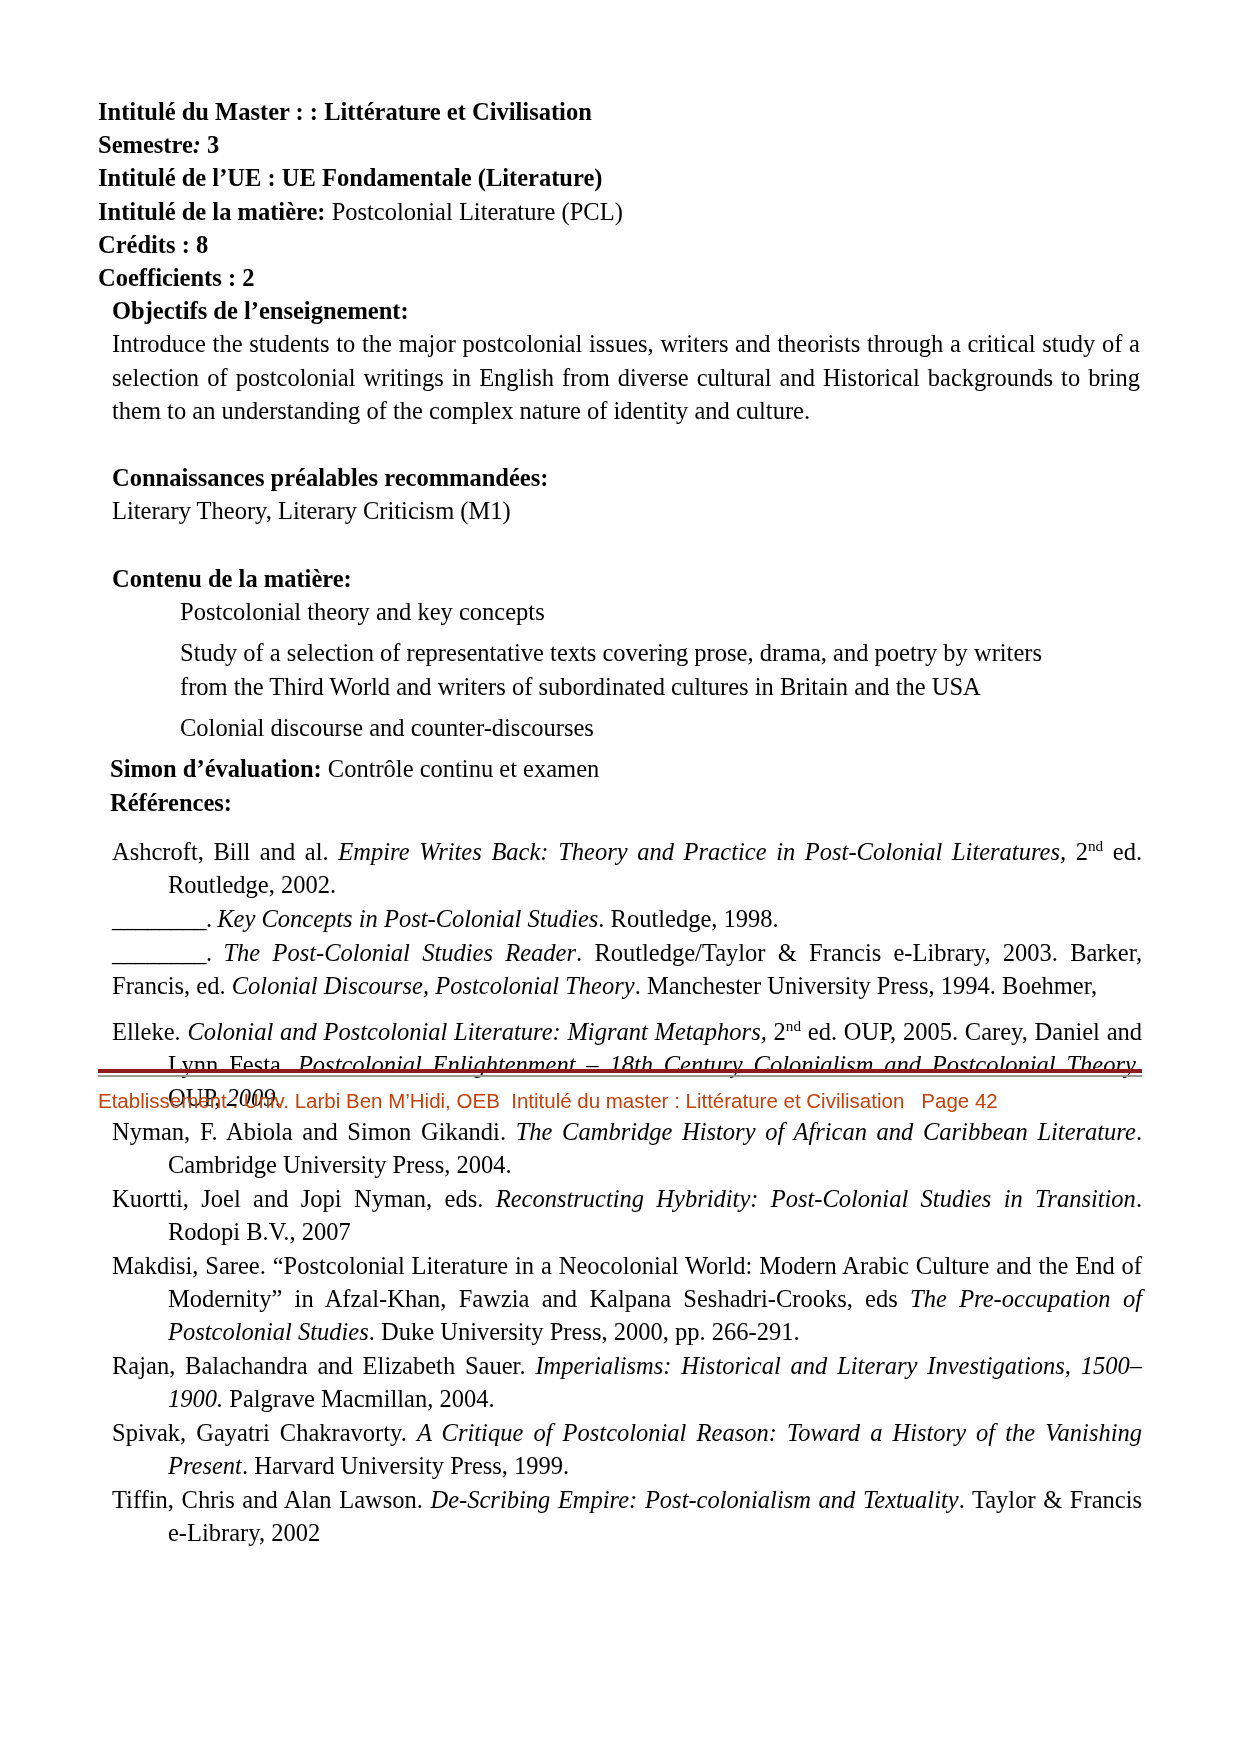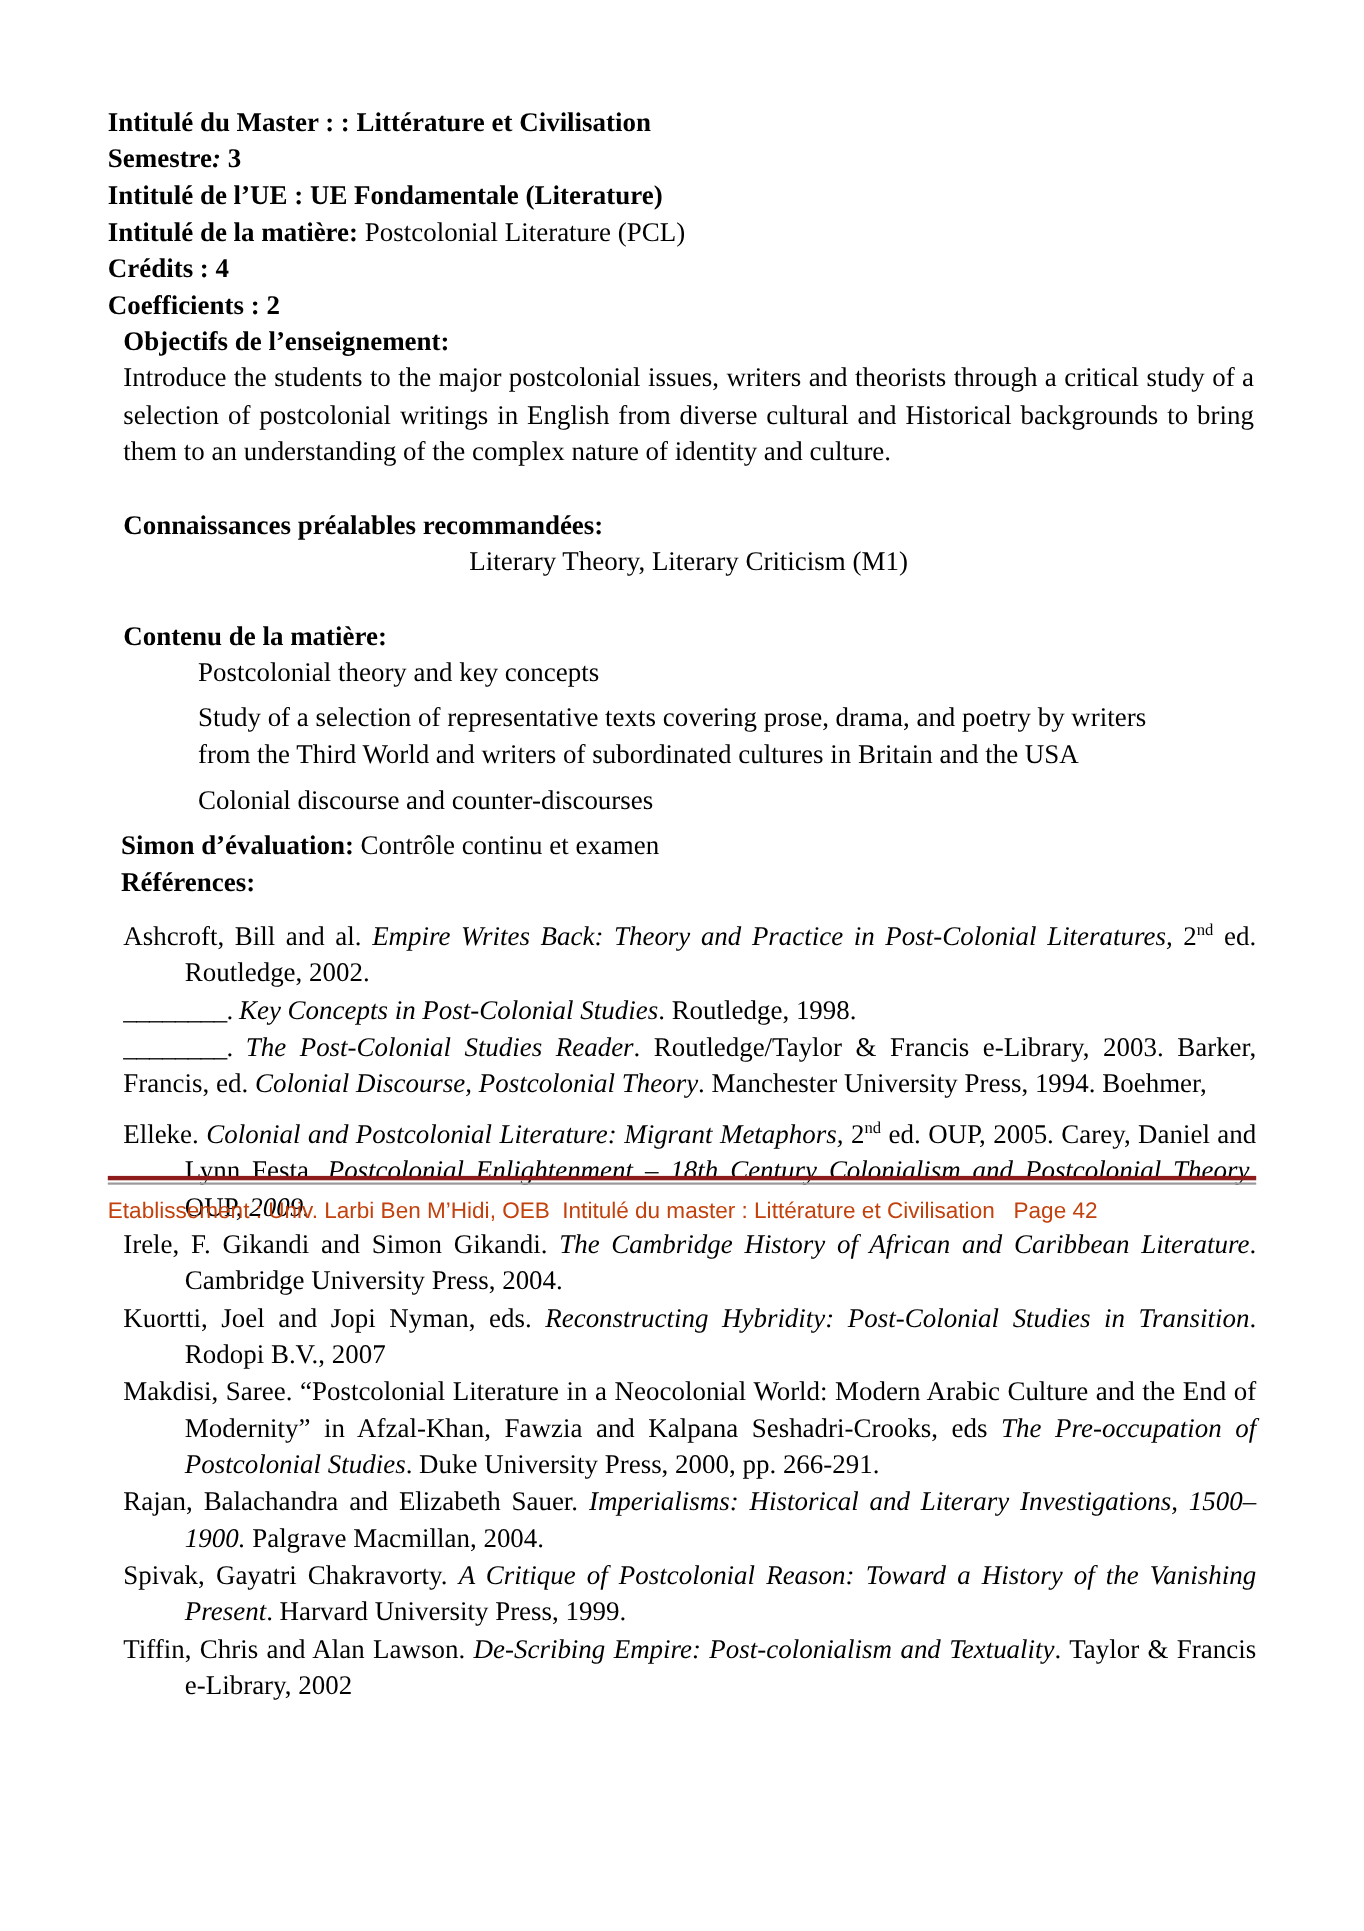--- a/index.html
+++ b/index.html
@@ -45,21 +45,21 @@
     line-height: 1.355;
   }
   .indent-1 { padding-left: 14px; }
   .body-text {
     font-size: 24.5px;
     line-height: 1.36;
     text-align: justify;
     padding-left: 14px;
     padding-right: 2px;
   }
-  .body-text.nojust { text-align: center; }
+  .body-text.nojust { text-align: left; }
   .gap-lg { height: 34px; }
   .content-item {
     font-size: 24.5px;
     line-height: 1.36;
     padding-left: 82px;
     padding-right: 2px;
     margin-bottom: 8px;
   }
   .content-item.just {
     text-align: justify;
@@ -139,21 +139,21 @@
       <span>3</span>
     </div>
     <div class="hdr-line">
       <span>Intitulé de l’UE :</span>
       <span>UE Fondamentale  (Literature)</span>
     </div>
     <div class="hdr-line">
       <span>Intitulé de la matière:</span>
       <span class="normal">Postcolonial Literature (PCL)</span>
     </div>
-    <div class="hdr-line">Crédits : 4</div>
+    <div class="hdr-line">Crédits : 8</div>
     <div class="hdr-line">Coefficients : 2</div>
   </div>
 
   <div class="sec-head indent-1">Objectifs de l’enseignement:</div>
   <div class="body-text">Introduce the students to the major postcolonial issues, writers and theorists through a critical study of a selection of postcolonial writings in English from diverse cultural and Historical backgrounds to bring them to an understanding of the complex nature of identity and culture.</div>
 
   <div class="gap-lg"></div>
 
   <div class="sec-head indent-1">Connaissances préalables recommandées:</div>
   <div class="body-text nojust">Literary Theory, Literary Criticism (M1)</div>
@@ -173,21 +173,21 @@
     <span class="normal">Contrôle continu et examen</span>
   </div>
   <div class="ref-head">Références:</div>
 
   <div class="refs" id="refs-container">
       <div class="ref just"><span>Ashcroft, Bill and al. </span><i>Empire Writes Back: Theory and Practice in Post-Colonial Literatures,</i><span> 2</span><sup>nd</sup><span> ed. Routledge, 2002.</span></div>
       <div class="ref just flush"><span class="rule">________. </span><i>Key Concepts in Post-Colonial Studies</i><span>. Routledge, 1998.</span></div>
       <div class="ref just flush"><span class="rule">________. </span><i>The Post-Colonial Studies Reader</i><span>. Routledge/Taylor &amp; Francis e-Library, 2003. Barker, Francis, ed. </span><i>Colonial Discourse, Postcolonial Theory</i><span>. Manchester University Press, 1994. Boehmer,</span></div>
       <div class="spacer-ref"></div>
       <div class="ref just"><span>Elleke. </span><i>Colonial and Postcolonial Literature: Migrant Metaphors,</i><span> 2</span><sup>nd</sup><span> ed. OUP, 2005. Carey, Daniel and Lynn Festa. </span><i>Postcolonial Enlightenment – 18th Century Colonialism and Postcolonial Theory</i><span>. OUP, </span><i>2009.</i></div>
-      <div class="ref just"><span>Irele, F. Gikandi and Simon Gikandi. </span><i>The Cambridge History of African and Caribbean Literature</i><span>. Cambridge University Press, 2004.</span></div>
+      <div class="ref just"><span>Nyman, F. Abiola and Simon Gikandi. </span><i>The Cambridge History of African and Caribbean Literature</i><span>. Cambridge University Press, 2004.</span></div>
       <div class="ref just"><span>Kuortti, Joel and Jopi Nyman, eds. </span><i>Reconstructing Hybridity: Post-Colonial Studies in Transition</i><span>. Rodopi B.V., 2007</span></div>
       <div class="ref just"><span>Makdisi, Saree. “Postcolonial Literature in a Neocolonial World: Modern Arabic Culture and the End of Modernity” in Afzal-Khan, Fawzia and Kalpana Seshadri-Crooks, eds </span><i>The Pre-occupation of Postcolonial Studies</i><span>. Duke University Press, 2000, pp. 266-291.</span></div>
       <div class="ref just"><span>Rajan, Balachandra and Elizabeth Sauer. </span><i>Imperialisms: Historical and Literary Investigations, 1500–1900.</i><span> Palgrave Macmillan, 2004.</span></div>
       <div class="ref just"><span>Spivak, Gayatri Chakravorty. </span><i>A Critique of Postcolonial Reason: Toward a History of the Vanishing Present</i><span>. Harvard University Press, 1999.</span></div>
       <div class="ref just"><span>Tiffin, Chris and Alan Lawson.   </span><i>De-Scribing Empire: Post-colonialism and Textuality</i><span>. Taylor &amp; Francis e-Library, 2002</span></div>
     </div>
 
   <div class="footer">
     <div class="rule-top"></div>
     <div class="rule-bot"></div>

